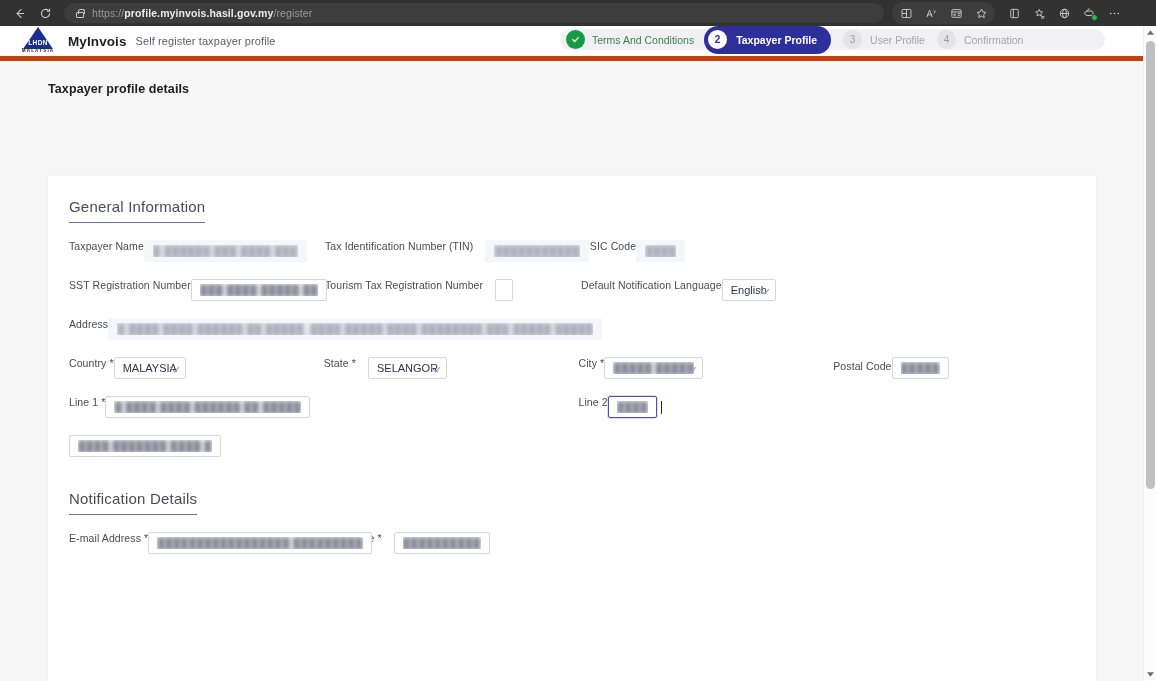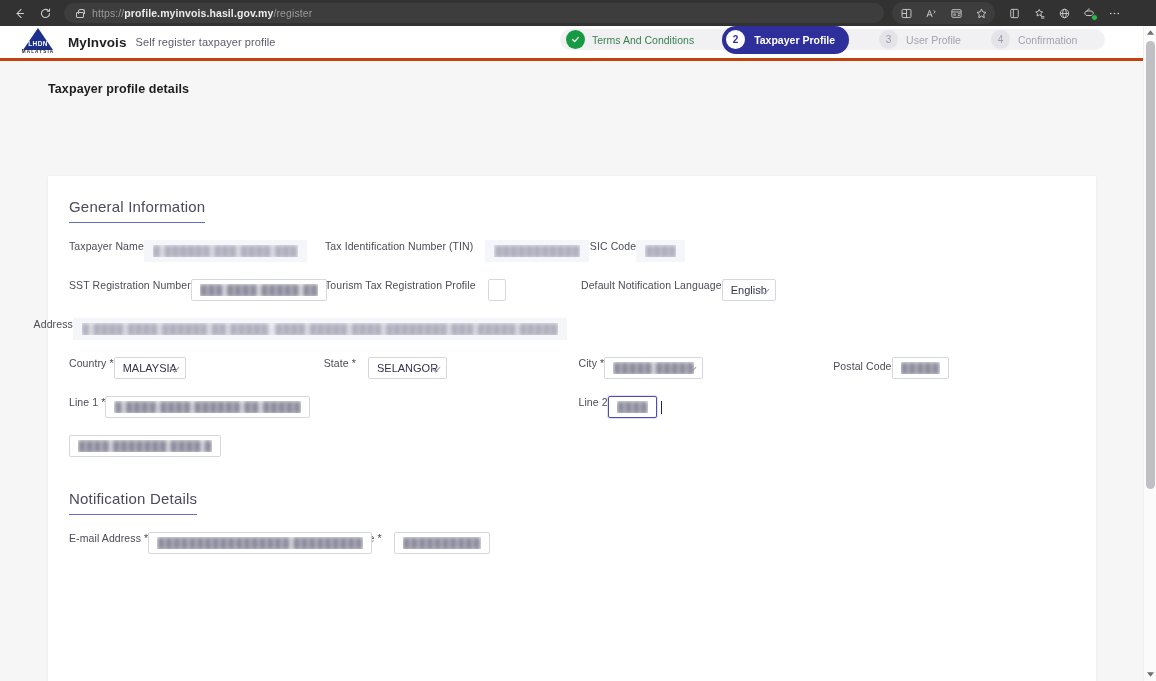--- a/index.html
+++ b/index.html
@@ -60,21 +60,21 @@
     background: #2db84d; border: 1px solid #323232;
   }
 
   
   .app-header {
     height: 35px; width: 1143px;
     background: #ffffff;
     display: flex; align-items: center;
     padding-left: 20px;
     position: relative;
-    border-bottom: 3px solid #c2410c;
+    border-bottom: 5px solid #c2410c;
   }
   .logo { width: 38px; height: 30px; position: relative; flex: none; }
   .logo .tri {
     position: absolute; left: 3px; top: 1px;
     width: 0; height: 0;
     border-left: 15px solid transparent;
     border-right: 15px solid transparent;
     border-bottom: 22px solid #1b2f8f;
   }
   .logo .lhdn {
@@ -93,21 +93,21 @@
   }
   .brand-sub {
     font-size: 11px; color: #5c5c6e; margin-left: 9px; letter-spacing: .1px;
   }
 
   
   .stepper {
     position: absolute; right: 38px; top: 3px;
     height: 21px; width: 545px;
     background: #f1f1f4; border-radius: 14px;
-    display: flex; align-items: center; gap: 18px;
+    display: flex; align-items: center;
   }
   .step { display: flex; align-items: center; height: 28px; }
   .step-bullet {
     width: 19px; height: 19px; border-radius: 50%;
     display: flex; align-items: center; justify-content: center;
     font-size: 10px; flex: none;
   }
   .step.done .step-bullet {
     background: #169b42; color: #fff;
     margin-left: 6px;
@@ -194,21 +194,21 @@
     text-shadow: 0 0 4.2px rgba(110,110,130,.82);
     font-size: 11px; white-space: nowrap; overflow: hidden;
   }
   .blur.light { text-shadow: 0 0 4.4px rgba(130,130,150,.62); }
 
   .w-col1 { width: 243px; }
   .w-col2 { width: 243px; gap: 12px; }
   .w-col3 { width: 243px; }
   .w-col4 { width: 243px; align-items: center; }
   .gap { margin-left: 12px; }
-  .w-addr { width: 498px; justify-content: flex-end; }
+  .w-addr { width: 498px; }
   .w-line1 { width: 498px; }
   .w-line2 { width: 498px; }
   .w-line3 { width: 1008px; }
 
   
   .vscroll {
     position: absolute; right: 0; top: 26px;
     width: 13px; height: 655px; background: #fbfbfb;
     border-left: 1px solid #efefef;
   }
@@ -378,21 +378,21 @@
       </div>
 
       <div class="row">
         <div class="fld w-col1">
           <span class="fld-label">SST Registration Number</span>
           <div class="ctrl">
             <span class="blur">███ ████ █████ ██</span>
           </div>
         </div>
         <div class="fld w-col2" style="margin-left:13px">
-          <span class="fld-label">Tourism Tax Registration Profile</span>
+          <span class="fld-label">Tourism Tax Registration Number</span>
           <div class="ctrl">
             <span class="blur"></span>
           </div>
         </div>
         <div class="fld w-col3" style="margin-left:13px">
           <span class="fld-label">Default Notification Language</span>
           <div class="ctrl">
             <span>English</span>
             <span class="chev"></span>
           </div>

